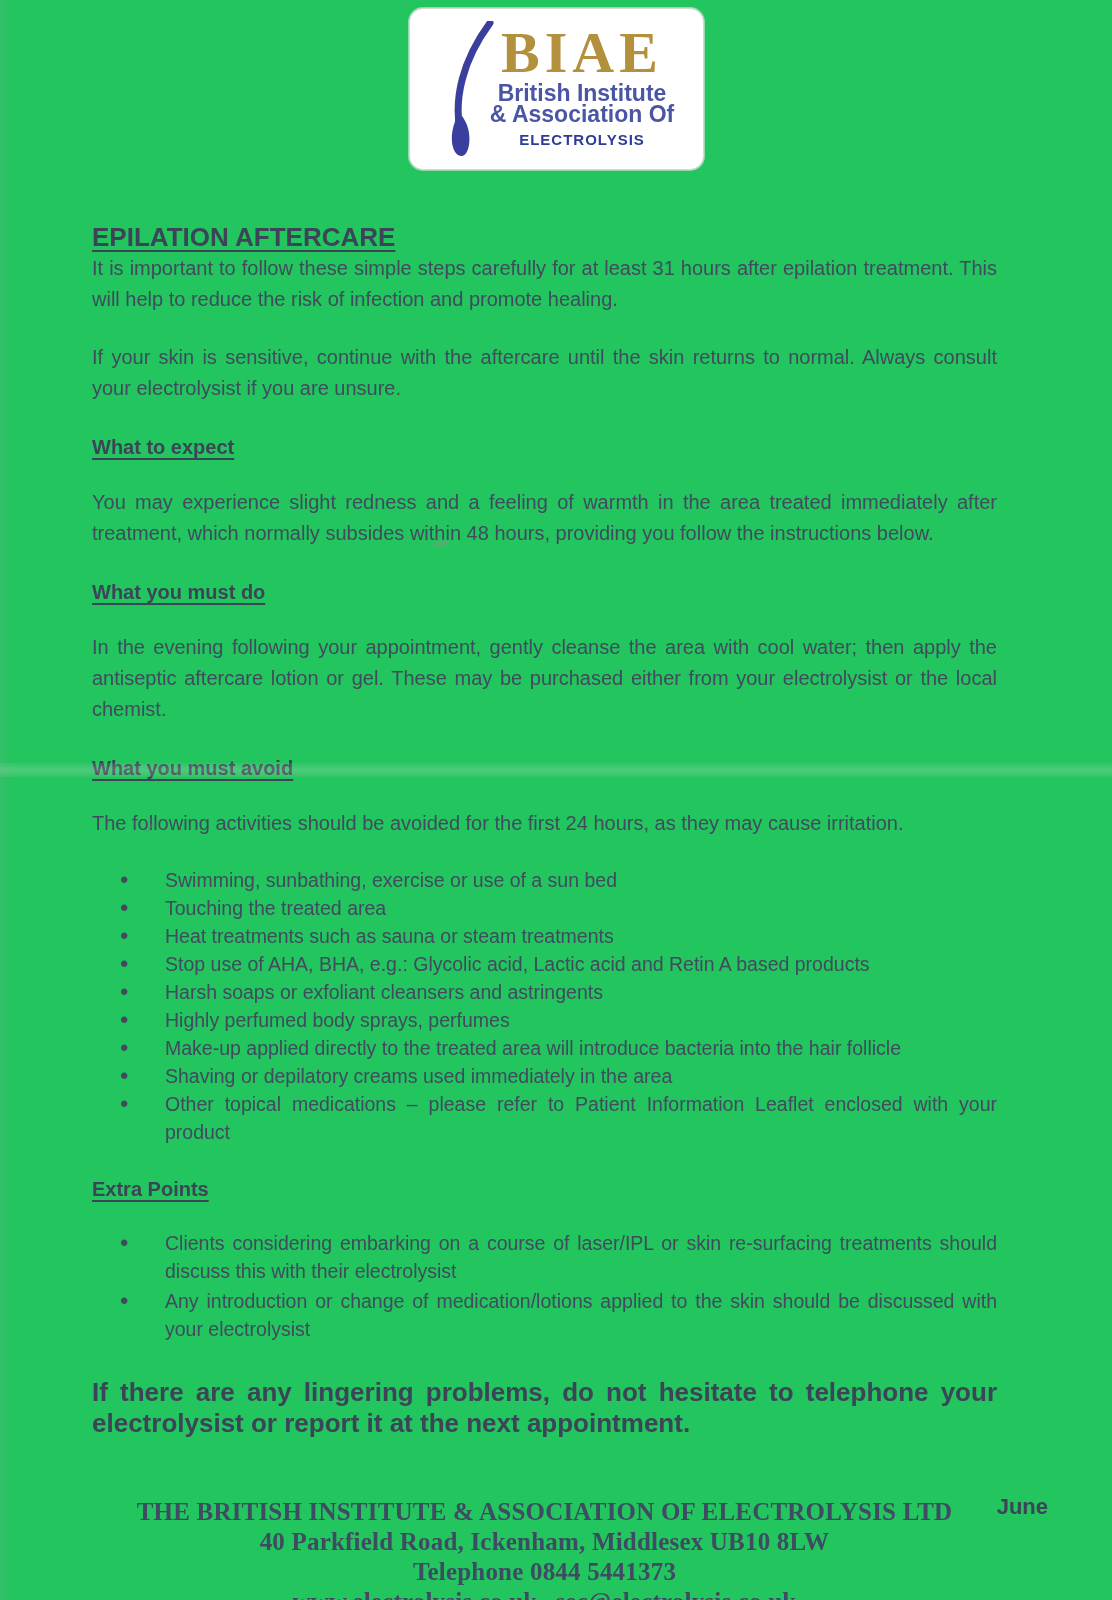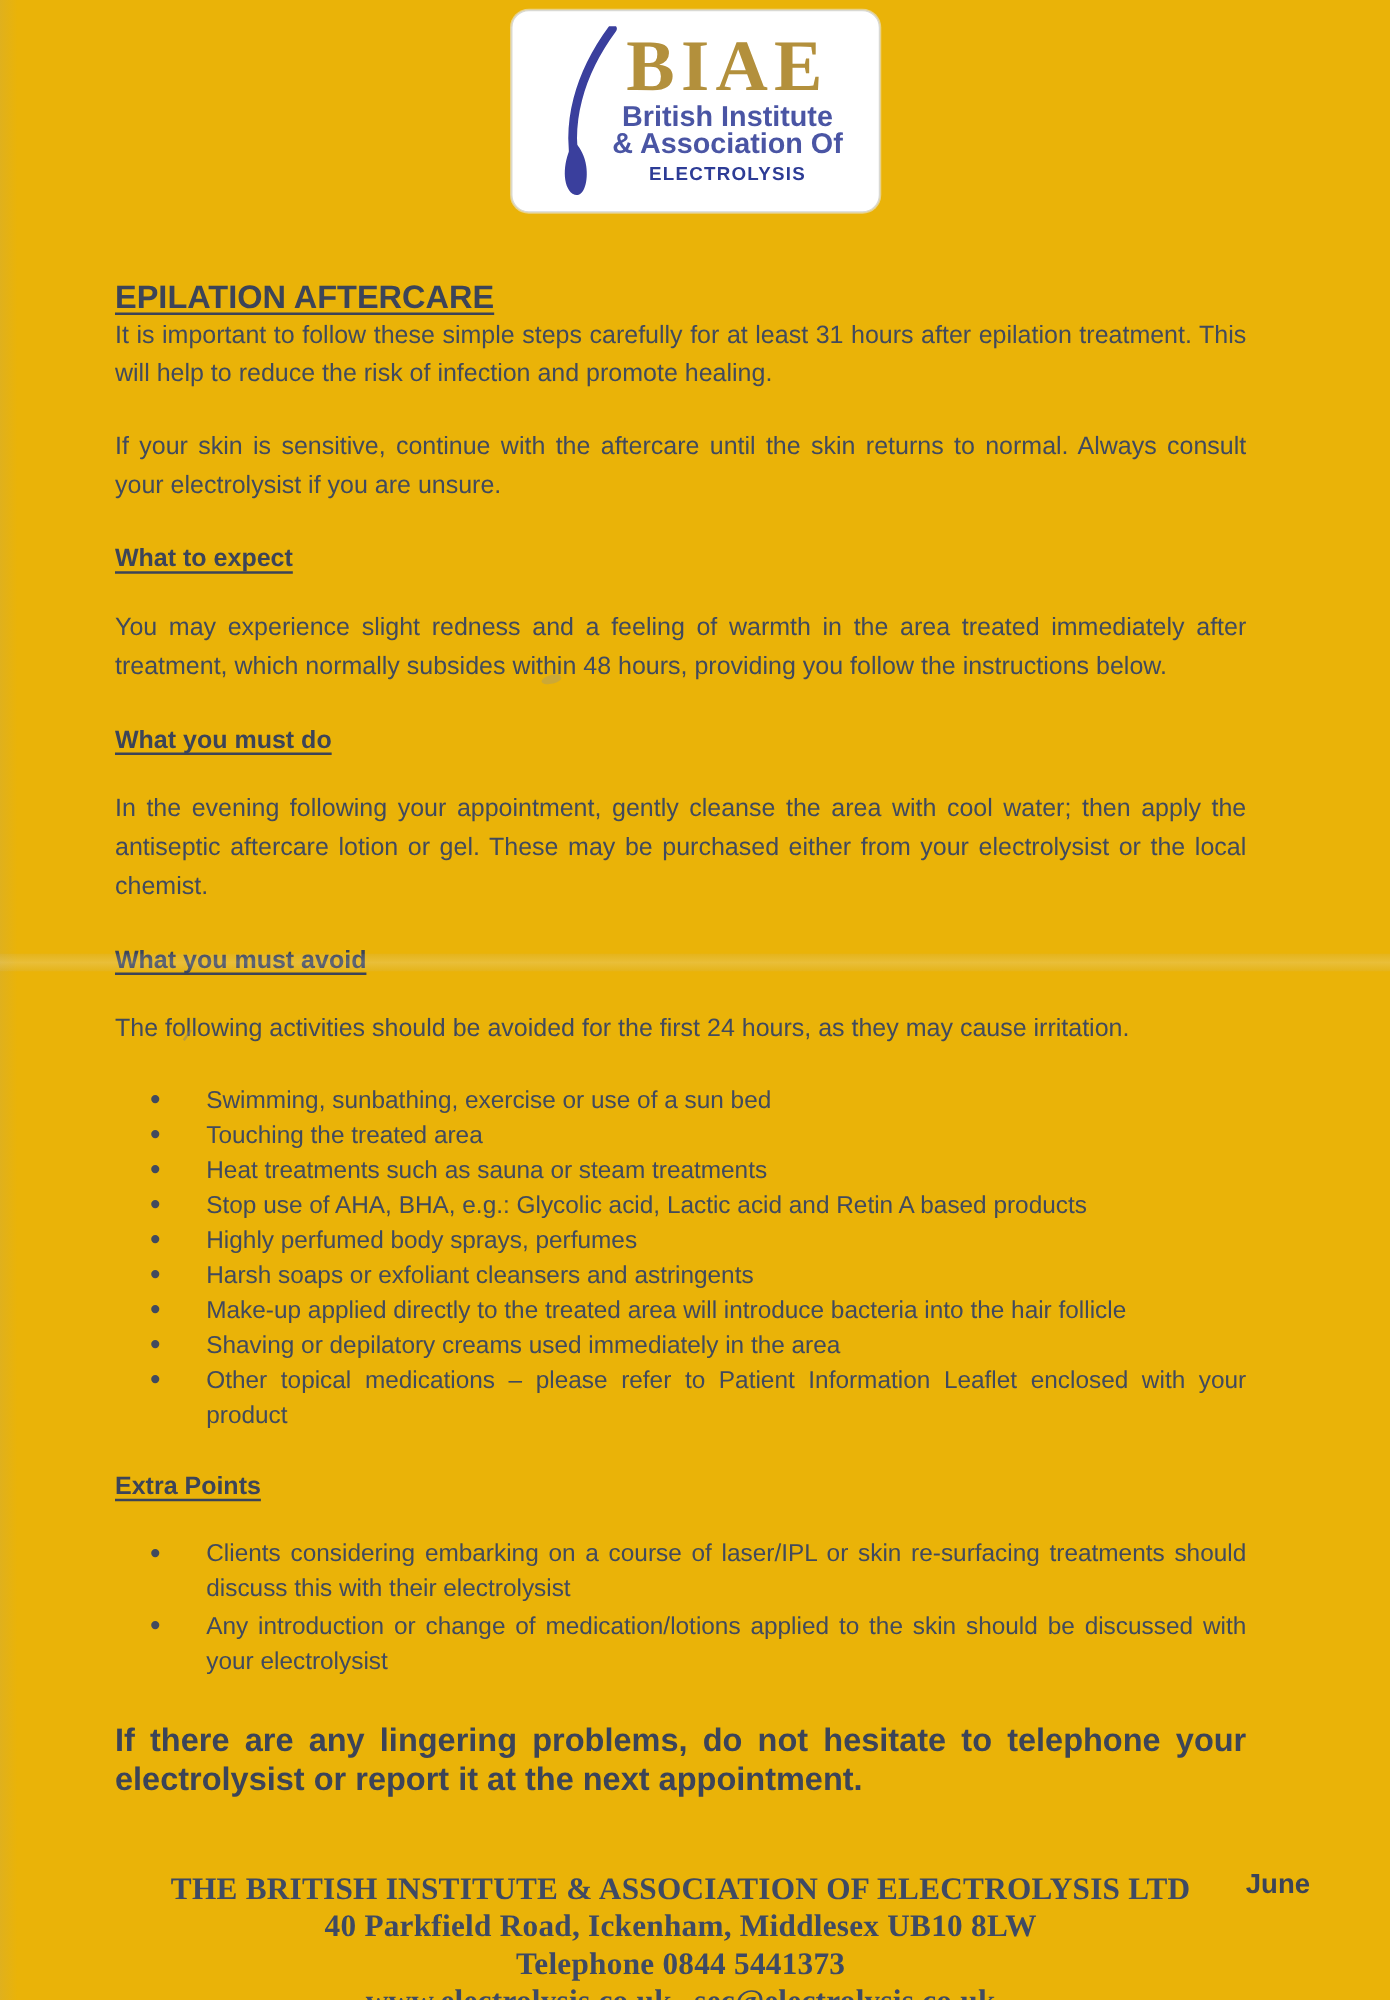--- a/index.html
+++ b/index.html
@@ -1,21 +1,21 @@
 <!DOCTYPE html>
 <html><head>
 <meta charset="utf-8">
 <style>
   html, body { margin: 0; padding: 0; background: #d9d9d6; }
   .page {
     position: relative;
     width: 1112px;
     height: 1600px;
     margin: 0 auto;
-    background: #eab308;
+    background: #22c55e;
     font-family: "Liberation Sans", sans-serif;
     color: #414a5e;
     overflow: hidden;
   }
   
   .scan-band {
     position: absolute;
     left: 0; top: 763px;
     width: 100%; height: 14px;
     background: linear-gradient(to bottom, rgba(190,190,188,0.10), rgba(230,230,228,0.22), rgba(190,190,188,0.10));
@@ -210,22 +210,22 @@
     <h3 class="sec-heading">
       <span>What you must avoid</span>
     </h3>
     <p class="body-par">The following activities should be avoided for the first 24 hours, as they may cause irritation.</p>
 
     <ul class="bullets">
       <li>Swimming, sunbathing, exercise or use of a sun bed</li>
       <li>Touching the treated area</li>
       <li>Heat treatments such as sauna or steam treatments</li>
       <li>Stop use of AHA, BHA, e.g.: Glycolic acid, Lactic acid and Retin A based products</li>
+      <li>Harsh soaps or exfoliant cleansers and astringents</li>
       <li>Highly perfumed body sprays, perfumes</li>
-      <li>Harsh soaps or exfoliant cleansers and astringents</li>
       <li>Make-up applied directly to the treated area will introduce bacteria into the hair follicle</li>
       <li>Shaving or depilatory creams used immediately in the area</li>
       <li>Other topical medications – please refer to Patient Information Leaflet enclosed with your product</li>
     </ul>
 
     <h3 class="sec-heading">
       <span>Extra Points</span>
     </h3>
 
     <ul class="bullets extra">

